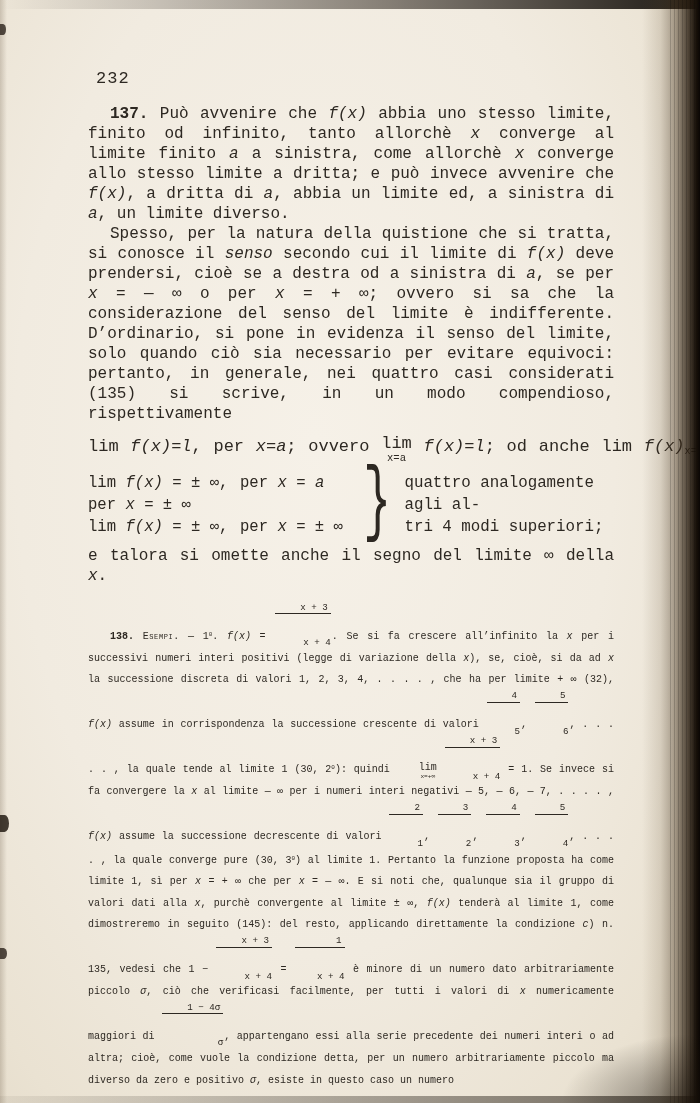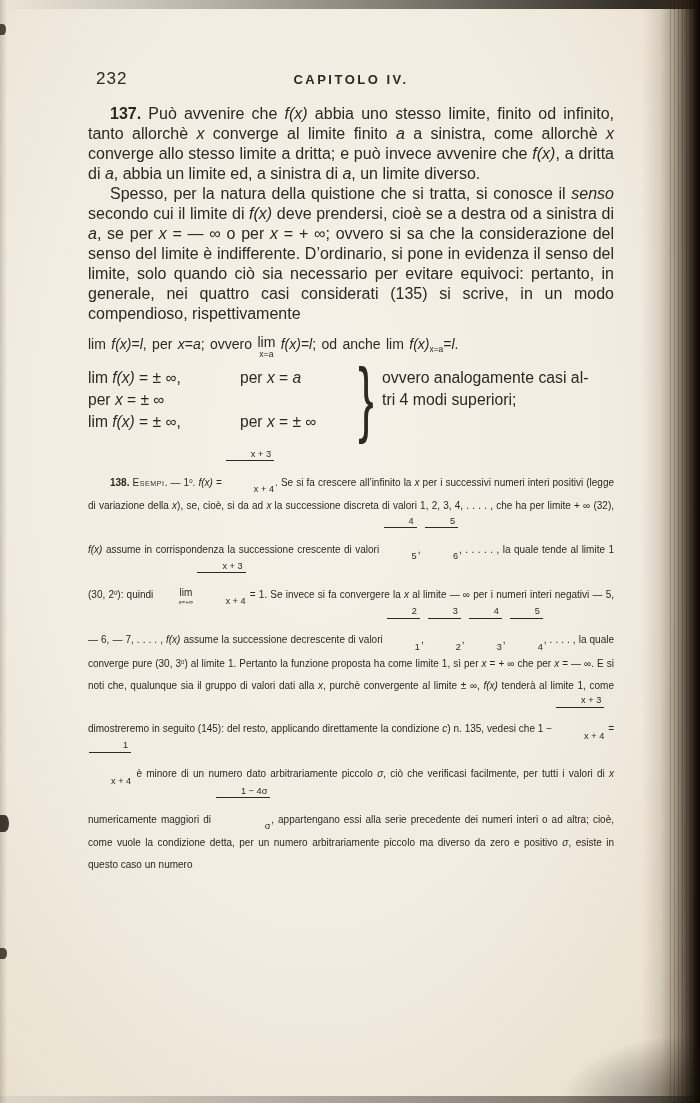--- a/index.html
+++ b/index.html
@@ -2,30 +2,30 @@
 <html><head>
 <meta charset="utf-8">
 <style>
   html,body{margin:0;padding:0;background:#8a8378;}
   .page{
     position:relative;
     width:700px;height:1103px;
     margin:0 auto;
     overflow:hidden;
     background:radial-gradient(ellipse at 45% 40%, #f6f1e8 0%, #f1ebe0 55%, #eae2d2 85%, #e3dac8 100%);
-    font-family:Liberation Sans, sans-serif;
+    font-family:Liberation Mono, monospace;
     color:#2d2822;
   }
   .content{position:absolute;left:88px;top:68px;width:526px;}
   .hdr{position:relative;height:24px;margin-bottom:12px;}
   .pnum{position:absolute;left:8px;top:1px;font-size:17px;letter-spacing:1px;}
   .title{display:block;text-align:center;font-size:13px;font-weight:bold;letter-spacing:2.5px;padding-top:4px;}
   .para{font-size:16px;line-height:20px;text-align:justify;margin:0;}
   .indent{text-indent:22px;}
-  .eqline{margin:11px 0 8px;font-size:14px;white-space:nowrap;word-spacing:1.5px;}
+  .eqline{margin:11px 0 8px;font-size:17px;white-space:nowrap;word-spacing:1.5px;}
   .limgroup{display:flex;margin:4px 0 8px;}
   .limcol{flex:0 0 272px;}
   .limrow{display:flex;font-size:15.6px;line-height:22px;}
   .limrow .lhs{flex:0 0 152px;}
   .brace{flex:0 0 auto;font-size:84px;line-height:62px;transform:scaleX(0.55);transform-origin:50% 50%;margin-left:-8px;}
   .notecol{padding-left:2px;font-size:15.8px;line-height:22px;}
   .tail{margin:7px 0 0;}
   .example{margin-top:17px;font-size:10px;line-height:21.5px;text-align:justify;text-indent:22px;}
   i{font-style:italic;}
   b{font-weight:bold;}
@@ -57,21 +57,20 @@
 </style>
 </head>
 <body>
 
 <div class="page">
 
   <div class="content">
 
     <div class="hdr">
       <span class="pnum">232</span>
-      <span class="title">CAPITOLO IV.</span>
     </div>
 
     <p class="para indent"><b>137.</b> Può avvenire che <i>f(x)</i> abbia uno stesso limite, finito od infinito, tanto allorchè <i>x</i> converge al limite finito <i>a</i> a sinistra, come allorchè <i>x</i> converge allo stesso limite a dritta; e può invece avvenire che <i>f(x)</i>, a dritta di <i>a</i>, abbia un limite ed, a sinistra di <i>a</i>, un limite diverso.</p>
 
     <p class="para indent">Spesso, per la natura della quistione che si tratta, si conosce il <i>senso</i> secondo cui il limite di <i>f(x)</i> deve prendersi, cioè se a destra od a sinistra di <i>a</i>, se per <i>x</i> = — ∞ o per <i>x</i> = + ∞; ovvero si sa che la considerazione del senso del limite è indifferente. D’ordinario, si pone in evidenza il senso del limite, solo quando ciò sia necessario per evitare equivoci: pertanto, in generale, nei quattro casi considerati (135) si scrive, in un modo compendioso, rispettivamente</p>
 
     <p class="eqline">lim <i>f(x)</i>=<i>l</i>, per <i>x</i>=<i>a</i>; ovvero <span class="limu"><span class="top">lim</span><span class="bot">x=a</span></span> <i>f(x)</i>=<i>l</i>; od anche lim <i>f(x)</i><sub>x=a</sub>=<i>l</i>.</p>
 
     <div class="limgroup">
       <div class="limcol">
@@ -82,25 +81,26 @@
         <div class="limrow">
           <span class="rhs">per <i>x</i> = ± ∞</span>
         </div>
         <div class="limrow">
           <span class="lhs">lim <i>f(x)</i> = ± ∞,</span>
           <span class="rhs">per <i>x</i> = ± ∞</span>
         </div>
       </div>
       <div class="brace">}</div>
       <div class="notecol">
-        <div>ovvero analogamente casi al-</div>
+        <div>quattro analogamente agli al-</div>
         <div>tri 4 modi superiori;</div>
       </div>
     </div>
 
+    <p class="para tail">e talora si omette anche il segno del limite ∞ della <i>x</i>.</p>
 
     <p class="example"><b>138.</b> <span class="sc">Esempi</span>. — 1<sup>0</sup>. <i>f(x)</i> = <span class="frac"><span class="num">x + 3</span><span class="den">x + 4</span></span>. Se si fa crescere all’infinito la <i>x</i> per i successivi numeri interi positivi (legge di variazione della <i>x</i>), se, cioè, si da ad <i>x</i> la successione discreta di valori 1, 2, 3, 4, . . . . , che ha per limite + ∞ (32), <i>f(x)</i> assume in corrispondenza la successione crescente di valori <span class="frac"><span class="num">4</span><span class="den">5</span></span>, <span class="frac"><span class="num">5</span><span class="den">6</span></span>, . . . . . , la quale tende al limite 1 (30, 2<sup>0</sup>): quindi <span class="limu"><span class="top">lim</span><span class="bot">x=+∞</span></span> <span class="frac"><span class="num">x + 3</span><span class="den">x + 4</span></span> = 1. Se invece si fa convergere la <i>x</i> al limite — ∞ per i numeri interi negativi — 5, — 6, — 7, . . . . , <i>f(x)</i> assume la successione decrescente di valori <span class="frac"><span class="num">2</span><span class="den">1</span></span>, <span class="frac"><span class="num">3</span><span class="den">2</span></span>, <span class="frac"><span class="num">4</span><span class="den">3</span></span>, <span class="frac"><span class="num">5</span><span class="den">4</span></span>, . . . . , la quale converge pure (30, 3<sup>0</sup>) al limite 1. Pertanto la funzione proposta ha come limite 1, sì per <i>x</i> = + ∞ che per <i>x</i> = — ∞. E si noti che, qualunque sia il gruppo di valori dati alla <i>x</i>, purchè convergente al limite ± ∞, <i>f(x)</i> tenderà al limite 1, come dimostreremo in seguito (145): del resto, applicando direttamente la condizione <i>c</i>) n. 135, vedesi che 1 − <span class="frac"><span class="num">x + 3</span><span class="den">x + 4</span></span> = <span class="frac"><span class="num">1</span><span class="den">x + 4</span></span> è minore di un numero dato arbitrariamente piccolo <i>σ</i>, ciò che verificasi facilmente, per tutti i valori di <i>x</i> numericamente maggiori di <span class="frac"><span class="num">1 − 4σ</span><span class="den">σ</span></span>, appartengano essi alla serie precedente dei numeri interi o ad altra; cioè, come vuole la condizione detta, per un numero arbitrariamente piccolo ma diverso da zero e positivo <i>σ</i>, esiste in questo caso un numero</p>
 
   </div>
 
   <div class="edge-top"></div>
   <div class="edge-left"></div>
   <div class="edge-bottom"></div>
   <div class="edge-right"></div>
   <div class="edge-right-lines"></div>

